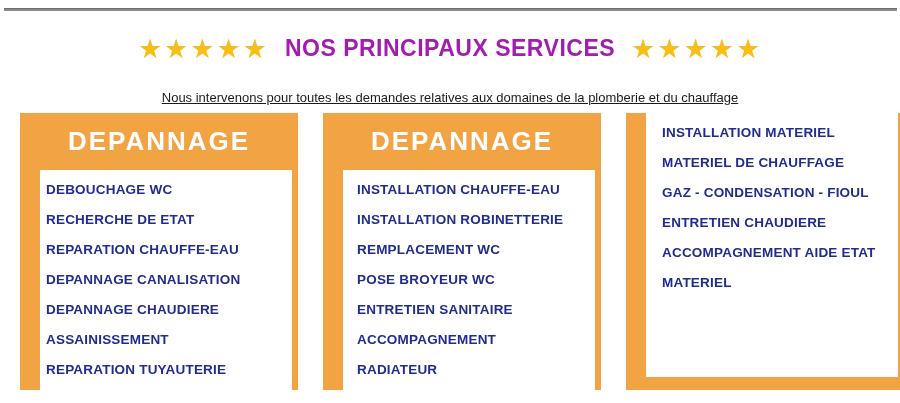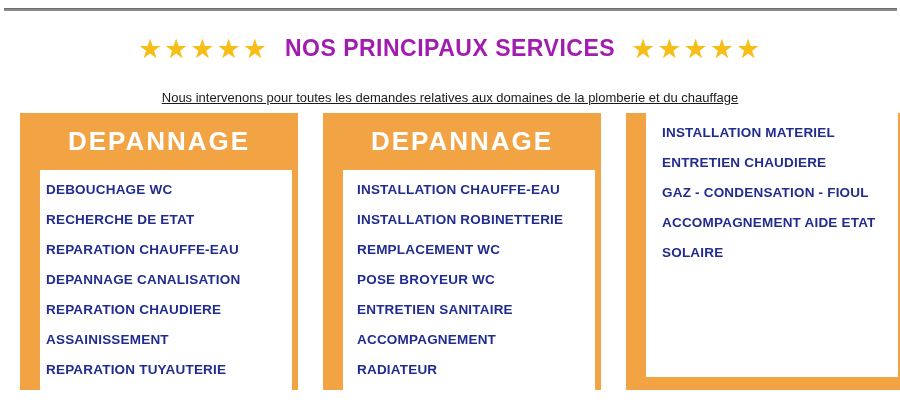--- a/index.html
+++ b/index.html
@@ -92,21 +92,21 @@
 
 <div class="cards">
 
   <div class="card">
     <div class="card-header">DEPANNAGE</div>
     <div class="card-body">
       <div class="service-item">DEBOUCHAGE WC</div>
       <div class="service-item">RECHERCHE DE ETAT</div>
       <div class="service-item">REPARATION CHAUFFE-EAU</div>
       <div class="service-item">DEPANNAGE CANALISATION</div>
-      <div class="service-item">REPARATION CHAUDIERE</div>
+      <div class="service-item">DEPANNAGE CHAUDIERE</div>
       <div class="service-item">ASSAINISSEMENT</div>
       <div class="service-item">REPARATION TUYAUTERIE</div>
     </div>
   </div>
 
   <div class="card">
     <div class="card-header">DEPANNAGE</div>
     <div class="card-body">
       <div class="service-item">INSTALLATION CHAUFFE-EAU</div>
       <div class="service-item">INSTALLATION ROBINETTERIE</div>
@@ -114,20 +114,21 @@
       <div class="service-item">POSE BROYEUR WC</div>
       <div class="service-item">ENTRETIEN SANITAIRE</div>
       <div class="service-item">ACCOMPAGNEMENT</div>
       <div class="service-item">RADIATEUR</div>
     </div>
   </div>
 
   <div class="card">
     <div class="card-body">
       <div class="service-item">INSTALLATION MATERIEL</div>
+      <div class="service-item">MATERIEL DE CHAUFFAGE</div>
+      <div class="service-item">GAZ - CONDENSATION - FIOUL</div>
       <div class="service-item">ENTRETIEN CHAUDIERE</div>
-      <div class="service-item">GAZ - CONDENSATION - FIOUL</div>
       <div class="service-item">ACCOMPAGNEMENT AIDE ETAT</div>
-      <div class="service-item">SOLAIRE</div>
+      <div class="service-item">MATERIEL</div>
     </div>
   </div>
 
 </div>
 
 </body></html>

